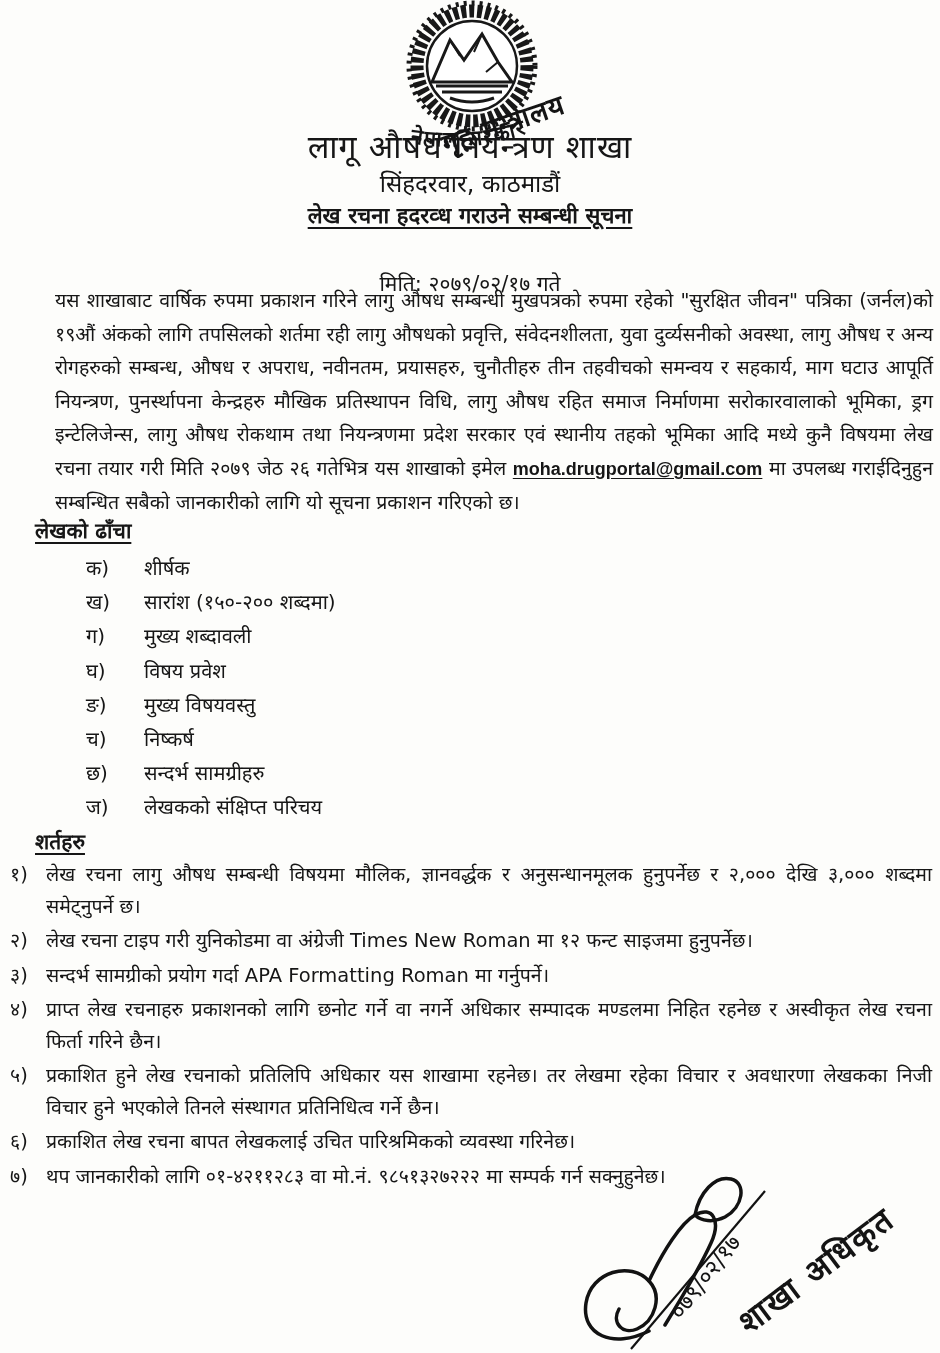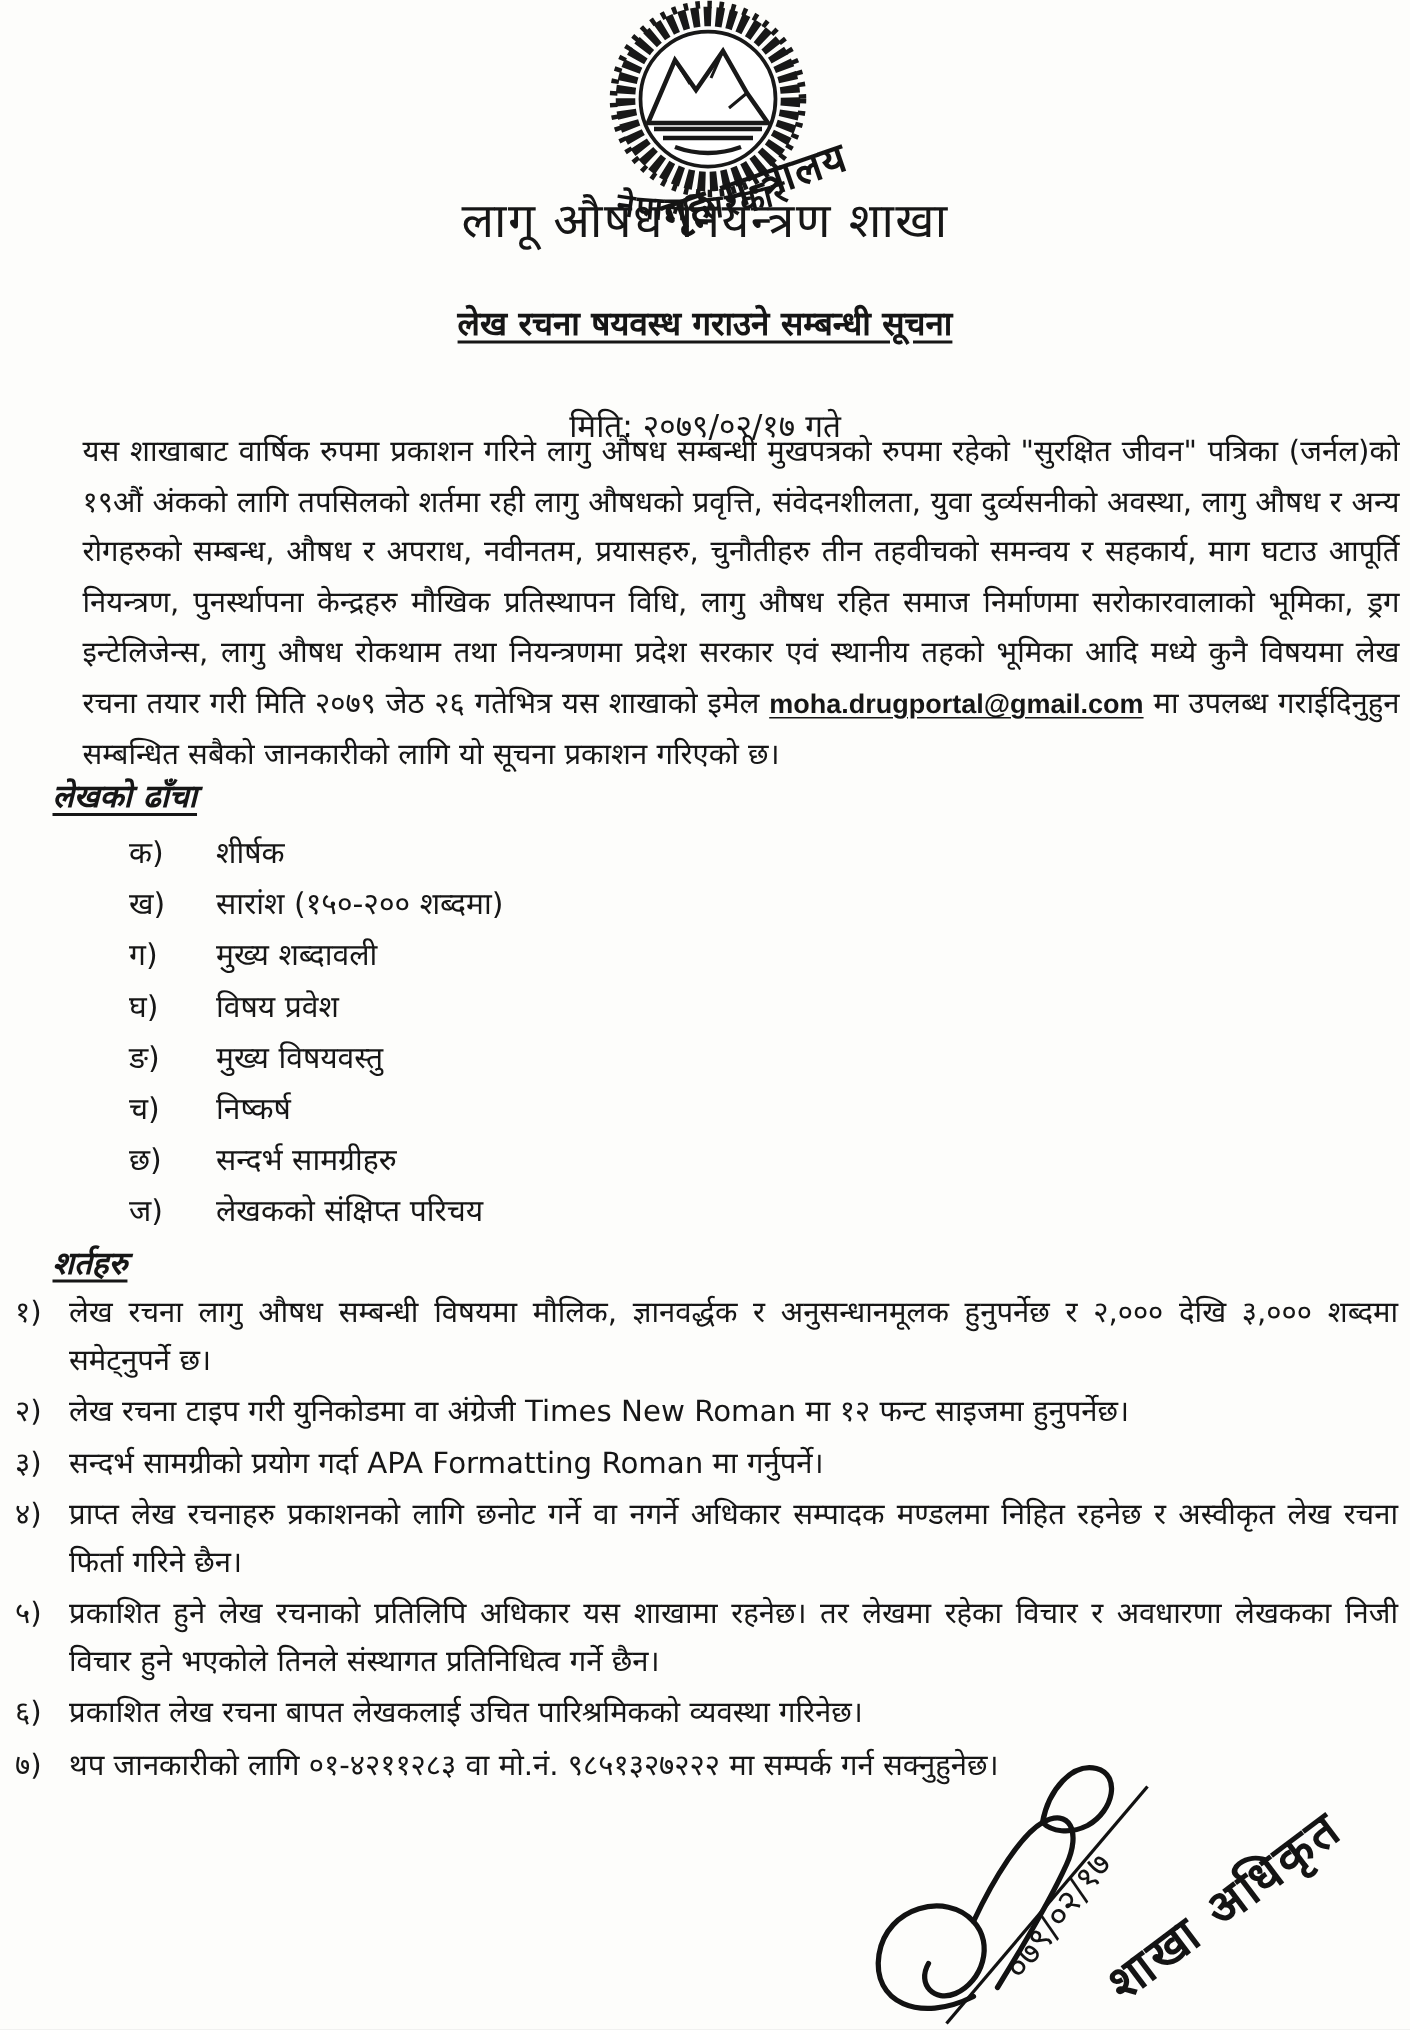--- a/index.html
+++ b/index.html
@@ -26,21 +26,21 @@
     margin-left:13px;
   }
   .email{
     font-family:"Liberation Sans",sans-serif;
     font-weight:600;font-size:18px;
     text-decoration:underline;text-underline-offset:3px;
     white-space:nowrap;
   }
   .sec-head{
     font-size:21px;font-weight:bold;
-    text-decoration:underline;text-underline-offset:4px;font-style:italic;
+    text-decoration:underline;text-underline-offset:4px;
   }
   .fmt-head{top:516px;left:35px;}
   .fmt-list{top:554px;left:86px;width:500px;font-size:20px;}
   .fmt-row{display:flex;height:34.2px;align-items:flex-start;}
   .fmt-row .lbl{width:58px;flex:none;}
   .terms-head{top:827px;left:35px;}
   .terms{top:859px;left:10px;width:922px;font-size:19.5px;line-height:31.5px;}
   .term{display:flex;margin-bottom:3px;}
   .term .num{width:36px;flex:none;}
   .term .txt{flex:1;text-align:justify;}
@@ -67,22 +67,23 @@
         <path id="capArc" d="M 40 132 Q 150 172 262 102" fill="none"></path>
       </defs>
       <text font-size="21" font-weight="bold" letter-spacing="2">
         <textPath href="#capArc" startOffset="18%">नेपाल सरकार</textPath>
       </text>
       <text transform="translate(116,154) rotate(-19)" font-size="27" font-weight="bold" letter-spacing="1">गृह मन्त्रालय</text>
     </svg>
   </div>
 
   <div class="abs center hdr-office">लागू औषध नियन्त्रण शाखा</div>
+  <div class="abs center hdr-addr">सिंहदरवार, काठमाडौं</div>
   <div class="abs center hdr-title">
-    <span>लेख रचना षयवस्ध गराउने सम्बन्धी सूचना</span>
+    <span>लेख रचना हदरव्ध गराउने सम्बन्धी सूचना</span>
   </div>
   <div class="abs center doc-date">मिति: २०७९/०२/१७ गते</div>
 
   <div class="abs intro"><span>यस शाखाबाट वार्षिक रुपमा प्रकाशन गरिने लागु औषध सम्बन्धी मुखपत्रको रुपमा रहेको "सुरक्षित जीवन" पत्रिका (जर्नल)को १९औं अंकको लागि तपसिलको शर्तमा रही लागु औषधको प्रवृत्ति, संवेदनशीलता, युवा दुर्व्यसनीको अवस्था, लागु औषध र अन्य रोगहरुको सम्बन्ध, औषध र अपराध, नवीनतम, प्रयासहरु, चुनौतीहरु तीन तहवीचको समन्वय र सहकार्य, माग घटाउ आपूर्ति नियन्त्रण, पुनर्स्थापना केन्द्रहरु मौखिक प्रतिस्थापन विधि, लागु औषध रहित समाज निर्माणमा सरोकारवालाको भूमिका, ड्रग इन्टेलिजेन्स, लागु औषध रोकथाम तथा नियन्त्रणमा प्रदेश सरकार एवं स्थानीय तहको भूमिका आदि मध्ये कुनै विषयमा लेख रचना तयार गरी मिति २०७९ जेठ २६ गतेभित्र यस शाखाको इमेल </span><span class="email">moha.drugportal@gmail.com</span><span> मा उपलब्ध गराईदिनुहुन सम्बन्धित सबैको जानकारीको लागि यो सूचना प्रकाशन गरिएको छ।</span></div>
 
   <div class="abs sec-head fmt-head">लेखको ढाँचा</div>
   <div class="abs fmt-list">
     <div class="fmt-row">
         <span class="lbl">क)</span>
         <span>शीर्षक</span>

